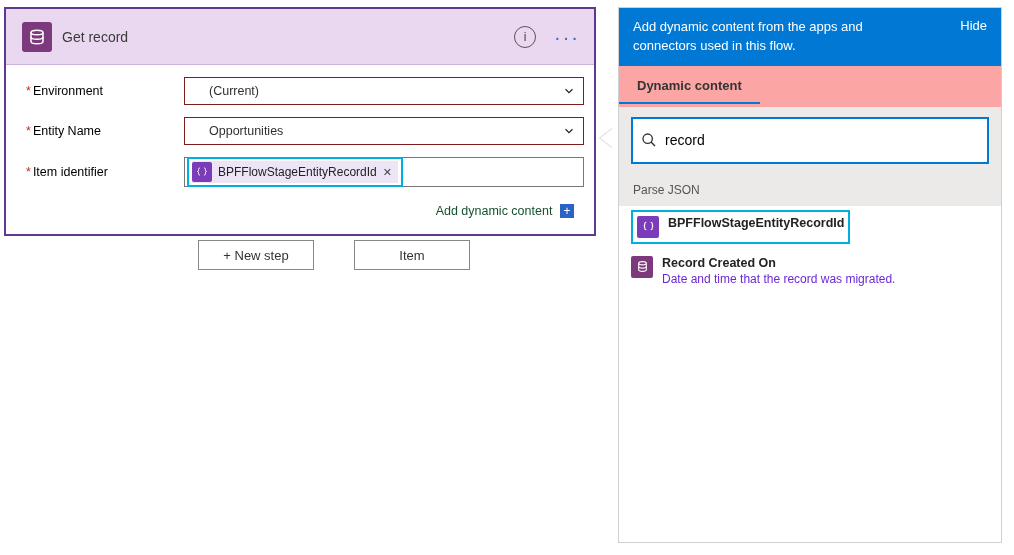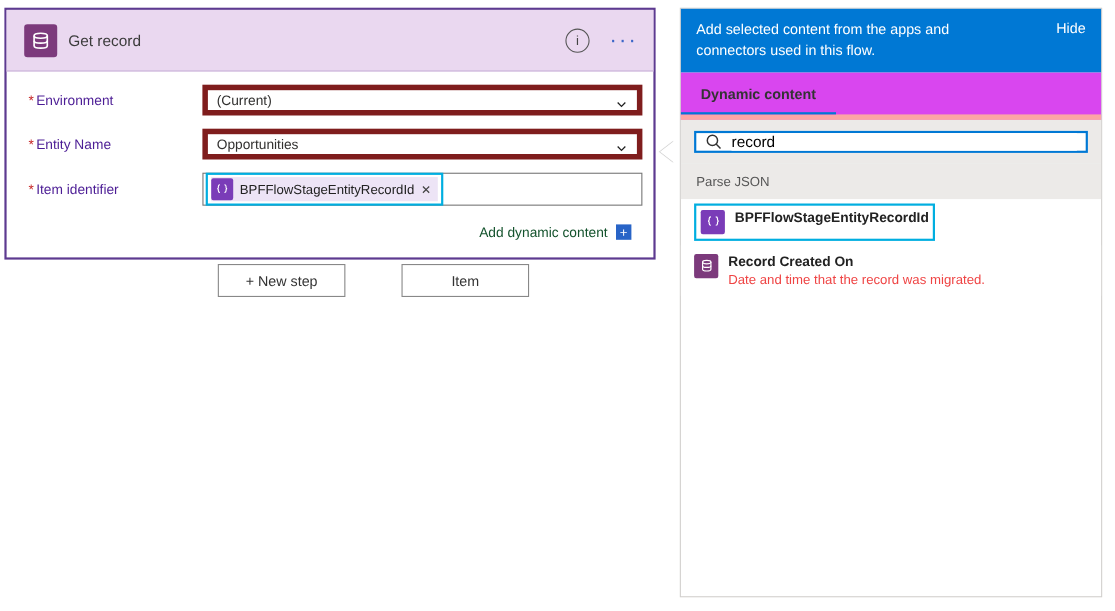--- a/index.html
+++ b/index.html
@@ -9,70 +9,70 @@
   .card { position: absolute; left: 4px; top: 7px; width: 592px; border: 2px solid #5d3a90; background: #fff; }
   .card-header { display: flex; align-items: center; height: 56px; background: #ead8f0; border-bottom: 1px solid #c9b3da; position: relative; padding-left: 16px; }
   .card-header .icon-box { width: 30px; height: 30px; background: #7c3a7c; border-radius: 3px; display: flex; align-items: center; justify-content: center; margin-right: 10px; }
   .card-header .icon-box svg { width: 18px; height: 18px; stroke: #fff; fill: none; }
   .card-header .title { font-size: 14px; color: #3b3b3b; flex: 1; }
   .card-header .info { width: 22px; height: 22px; border: 1.5px solid #555; border-radius: 50%; display: flex; align-items: center; justify-content: center; font-size: 12px; color: #444; margin-right: 18px; cursor: pointer; }
   .card-header .menu { color: #3b66c8; font-size: 20px; letter-spacing: 2px; margin-right: 14px; cursor: pointer; line-height: 1; }
 
   .card-body { padding: 12px 10px 4px 20px; }
   .row { display: flex; align-items: center; margin-bottom: 12px; }
-  .row .lbl { width: 158px; font-size: 12.5px; color: #4c1d95; }
+  .row .lbl { width: 158px; font-size: 12.5px; color: #000000; }
   .row .req::before { content: "*"; color: #c62828; margin-right: 2px; }
   .row .field { flex: 1; }
-  .select { border: 5px solid #7f1d1d; height: 28px; display: flex; align-items: center; padding: 0 8px; font-size: 12.5px; position: relative; cursor: pointer; background: #fff; }
+  .select { border: 1px solid #7f1d1d; height: 28px; display: flex; align-items: center; padding: 0 24px; font-size: 12.5px; position: relative; cursor: pointer; background: #fff; }
   .select .chev { position: absolute; right: 7px; top: 6px; }
   .select .chev svg { width: 14px; height: 14px; stroke: #222; }
 
   .ident-field { border: 1px solid #777; height: 30px; display: flex; align-items: center; padding: 2px; background: #fff; }
   .token-wrap { border: 2px solid #00aee0; display: inline-flex; align-items: center; padding: 2px 3px; }
   .token { display: inline-flex; align-items: center; background: #ede4f6; height: 22px; padding-right: 6px; }
   .token .tok-icon { width: 20px; height: 20px; background: #7a3cb8; display: flex; align-items: center; justify-content: center; margin-right: 6px; border-radius: 2px; }
   .token .tok-icon svg { width: 12px; height: 12px; stroke: #fff; fill: none; }
   .token .tok-text { font-size: 12px; color: #222; margin-right: 6px; }
   .token .tok-x { color: #444; font-size: 11px; cursor: pointer; }
 
   .dyn-link-row { text-align: right; padding: 4px 10px 12px 0; }
   .dyn-link { color: #14532d; font-size: 12.5px; cursor: pointer; }
   .dyn-plus { display: inline-flex; width: 14px; height: 14px; background: #2864c7; color: #fff; align-items: center; justify-content: center; font-size: 12px; margin-left: 4px; line-height: 1; }
 
   
-  .btns { position: absolute; left: 198px; top: 240px; display: flex; gap: 51px; }
+  .btns { position: absolute; left: 198px; top: 240px; display: flex; gap: 40px; }
   .btn { width: 116px; height: 30px; border: 1px solid #888; background: #fff; font-size: 13px; color: #333; display: flex; align-items: center; justify-content: center; cursor: pointer; }
 
   
   .pointer { position: absolute; left: 600px; top: 128px; width: 0; height: 0; border-top: 10px solid transparent; border-bottom: 10px solid transparent; border-right: 13px solid #fff; filter: drop-shadow(-1px 0 0 #ccc); z-index: 5; }
 
   
   .panel { position: absolute; left: 618px; top: 7px; width: 384px; border: 1px solid #d2d0ce; background: #fff; height: 536px; display: flex; flex-direction: column; }
   .panel-head { background: #0078d4; color: #fff; padding: 10px 14px; font-size: 13px; display: flex; justify-content: space-between; align-items: flex-start; }
   .panel-head .desc { max-width: 280px; line-height: 1.45; }
   .panel-head .hide { cursor: pointer; font-size: 13px; }
 
-  .tabs { display: flex; border-bottom: 5px solid #fca5a5; background: #d946ef; }
+  .tabs { display: flex; border-bottom: 3px solid #fca5a5; background: #fca5a5; }
   .tab { padding: 12px 18px 9px; font-size: 13px; cursor: pointer; color: #333; }
   .tab.active { font-weight: 600; border-bottom: 2px solid #0078d4; }
 
   .search-wrap { background: #eceae8; padding: 10px 12px; }
-  .search { border: 2px solid #0078d4; background: #fff; height: 20px; display: flex; align-items: center; padding: 0 8px; }
+  .search { border: 2px solid #0078d4; background: #fff; height: 47px; display: flex; align-items: center; padding: 0 8px; }
   .search svg { width: 16px; height: 16px; stroke: #333; fill: none; margin-right: 8px; }
   .search input { border: none; outline: none; font-size: 14px; flex: 1; }
 
   .group-header { background: #eceae8; padding: 9px 14px; font-size: 12px; color: #555; }
   .result-item { display: flex; align-items: flex-start; padding: 8px 12px; background: #fff; cursor: pointer; }
   .result-item.hl { display: inline-flex; margin: 4px 12px; border: 2px solid #00aee0; padding: 4px; }
   .res-icon { width: 22px; height: 22px; border-radius: 2px; display: flex; align-items: center; justify-content: center; flex-shrink: 0; margin-right: 9px; }
   .res-icon.blue { background: #7a3cb8; }
   .res-icon.maroon { background: #7c3a7c; }
   .res-icon svg { width: 13px; height: 13px; stroke: #fff; fill: none; }
   .res-text .r-title { font-size: 12.5px; color: #222; font-weight: 600; }
-  .res-text .r-sub { font-size: 12px; color: #ef4444; margin-top: 2px; }
+  .res-text .r-sub { font-size: 12px; color: #6d28d9; margin-top: 2px; }
   .flex-fill { flex: 1; }
 </style>
 </head>
 <body>
 
 <div class="card">
   <div class="card-header">
     <span class="icon-box">
       <svg viewBox="0 0 24 24" stroke-width="2">
           <ellipse cx="12" cy="6" rx="8" ry="3"></ellipse>
@@ -139,21 +139,21 @@
 
 <div class="btns">
   <div class="btn">+ New step</div>
   <div class="btn">Item</div>
 </div>
 
 <div class="pointer"></div>
 
 <div class="panel">
   <div class="panel-head">
-    <span class="desc">Add selected content from the apps and connectors used in this flow.</span>
+    <span class="desc">Add dynamic content from the apps and connectors used in this flow.</span>
     <span class="hide">Hide</span>
   </div>
 
   <div class="tabs">
     <div class="tab active">Dynamic content</div>
   </div>
 
   <div class="search-wrap">
     <div class="search">
       <svg viewBox="0 0 24 24" stroke-width="2">

